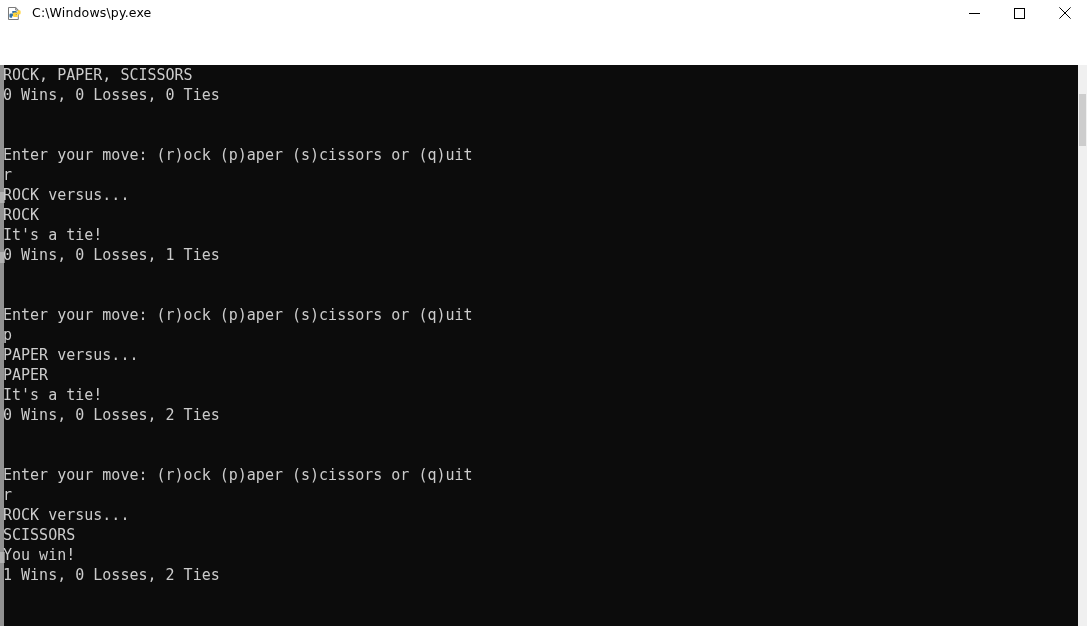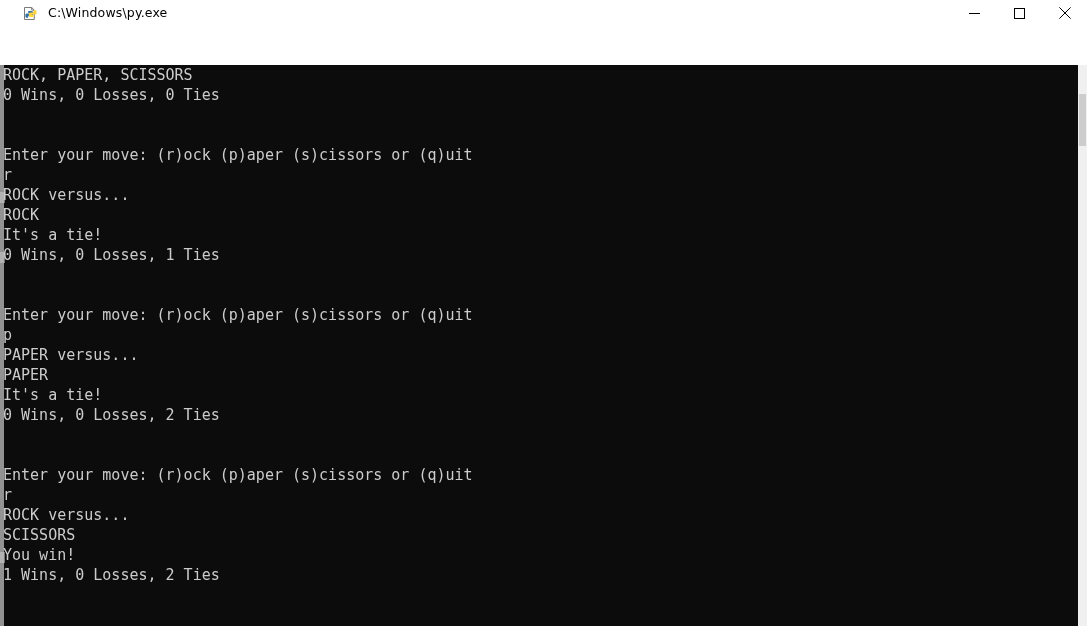--- a/index.html
+++ b/index.html
@@ -31,21 +31,21 @@
     height: 26px;
     background: #ffffff;
     display: flex;
     align-items: center;
     border-bottom: 1px solid #ffffff;
   }
 
   #title-left {
     display: flex;
     align-items: center;
-    padding-left: 23px;
+    padding-left: 7px;
     flex: 1 1 auto;
     min-width: 0;
     height: 26px;
   }
 
   #app-icon {
     width: 16px;
     height: 16px;
     flex: 0 0 auto;
     position: relative;

